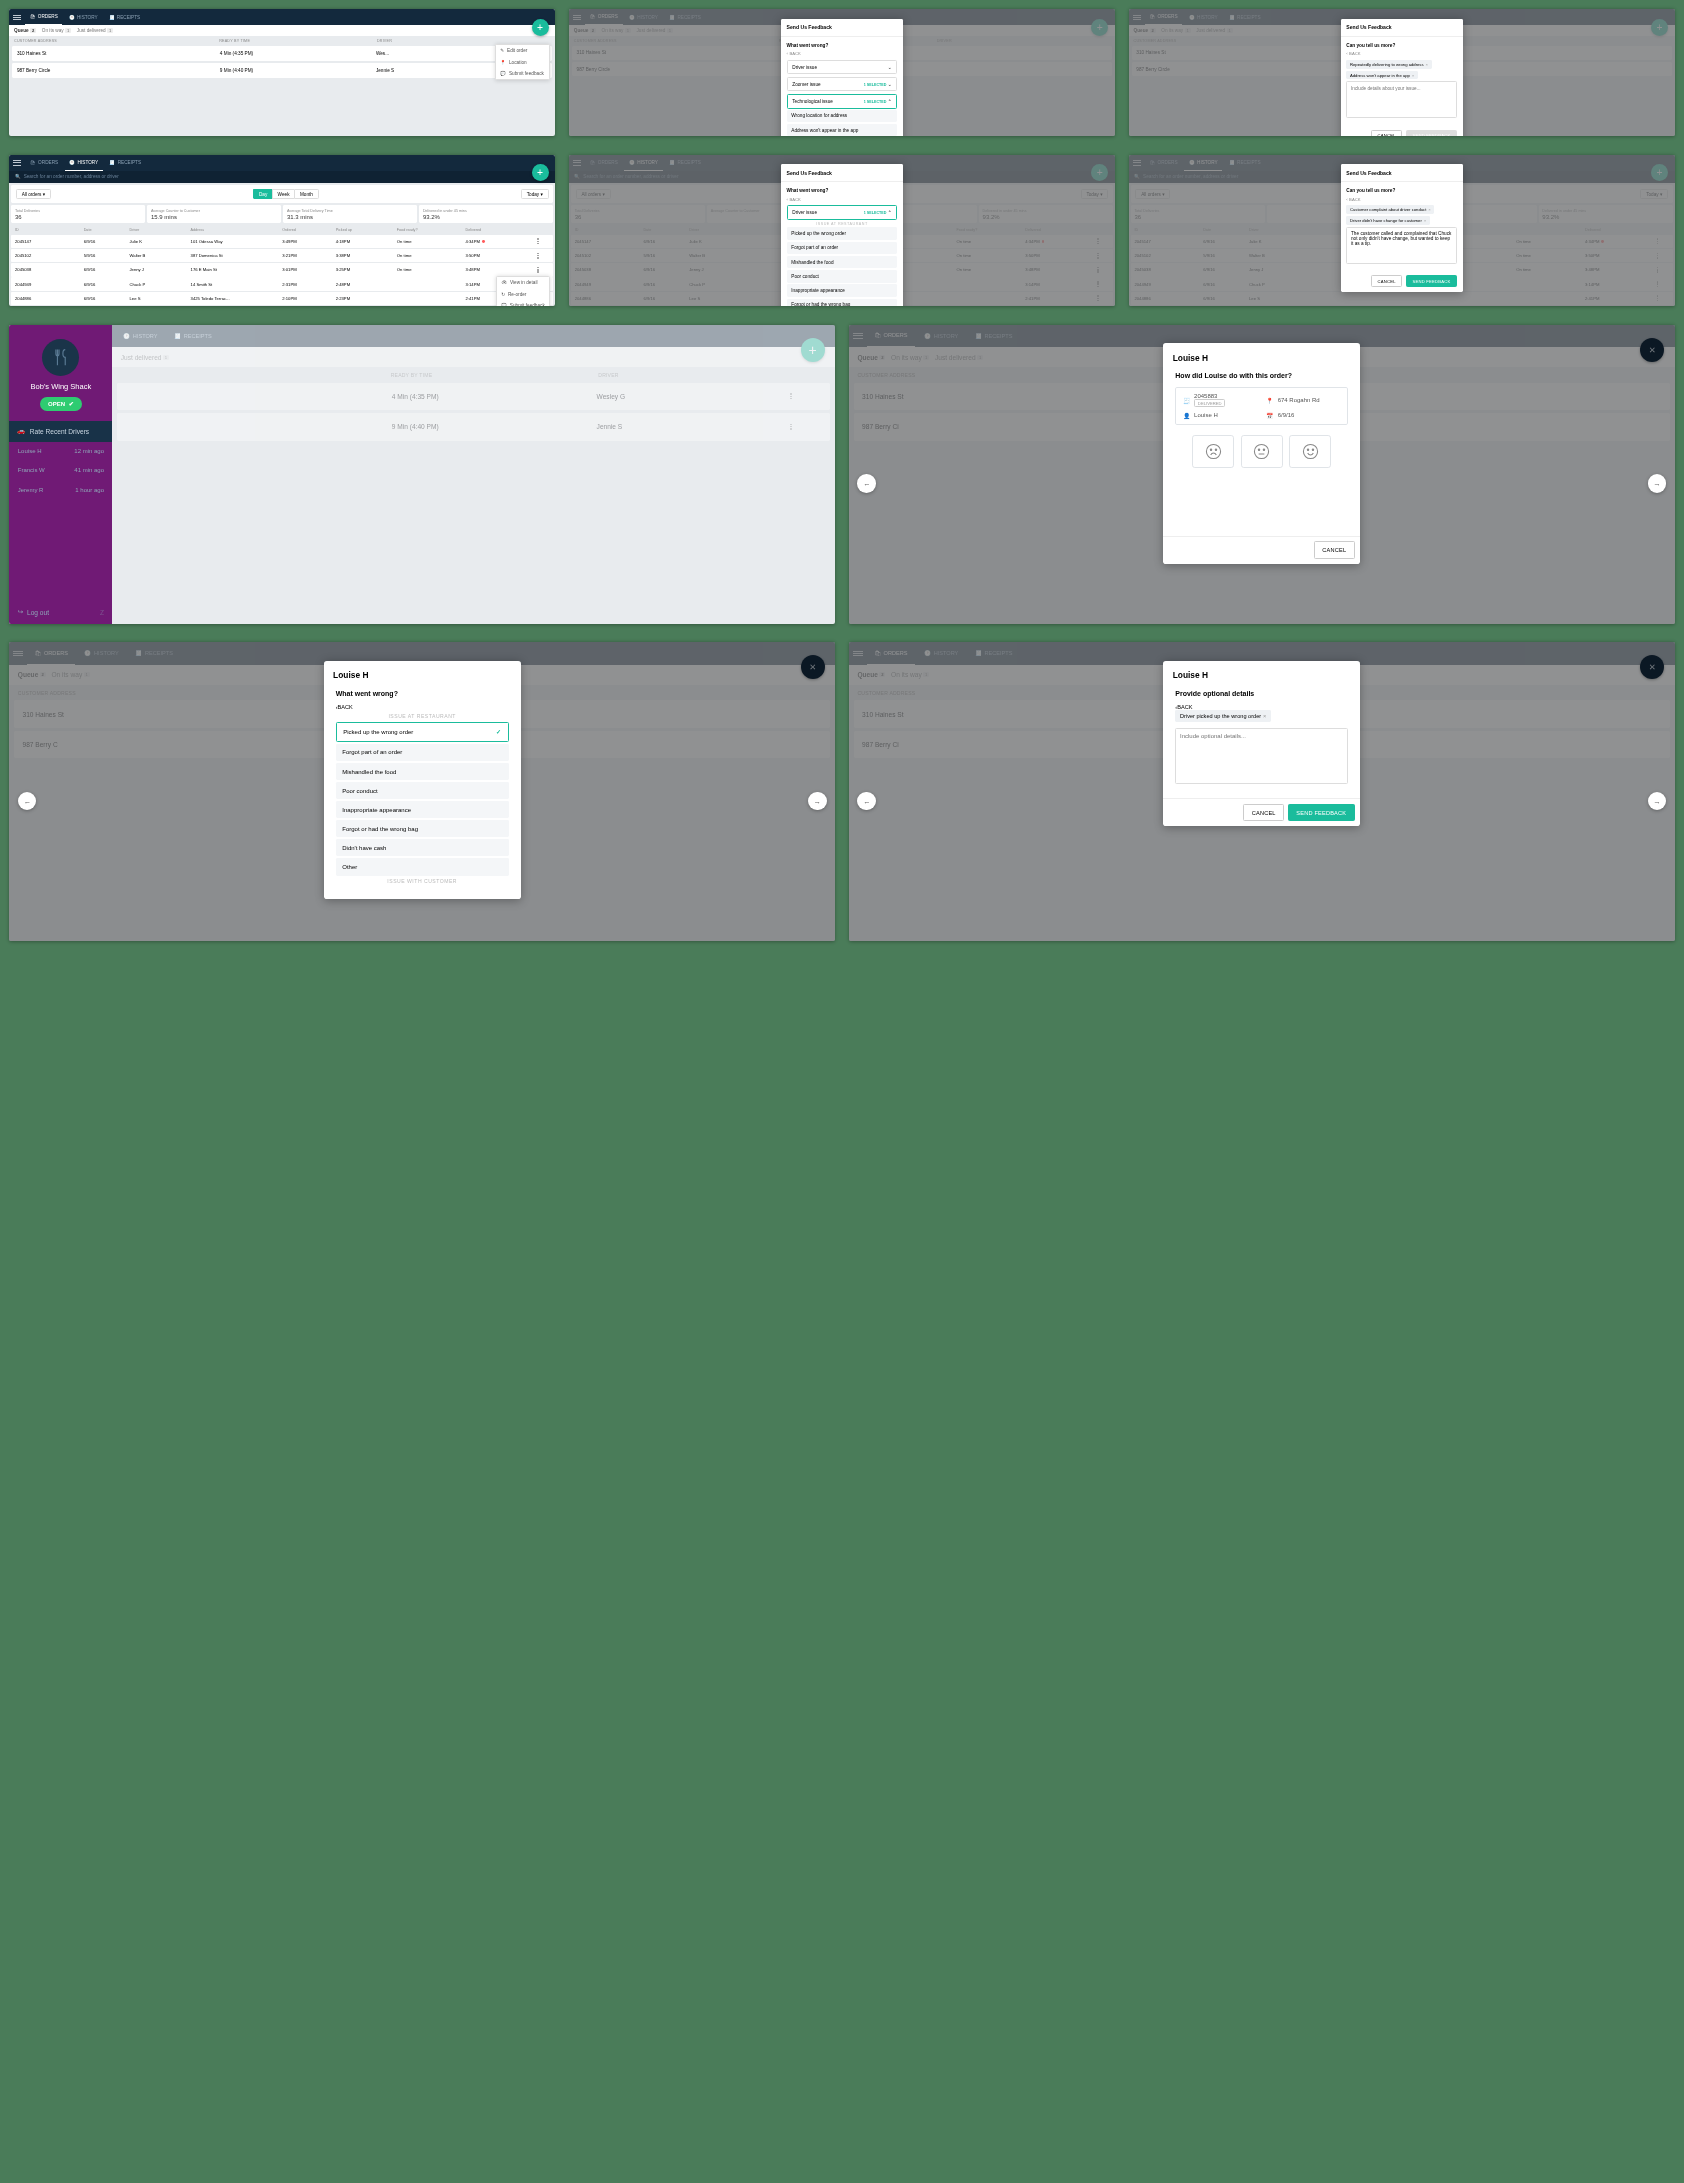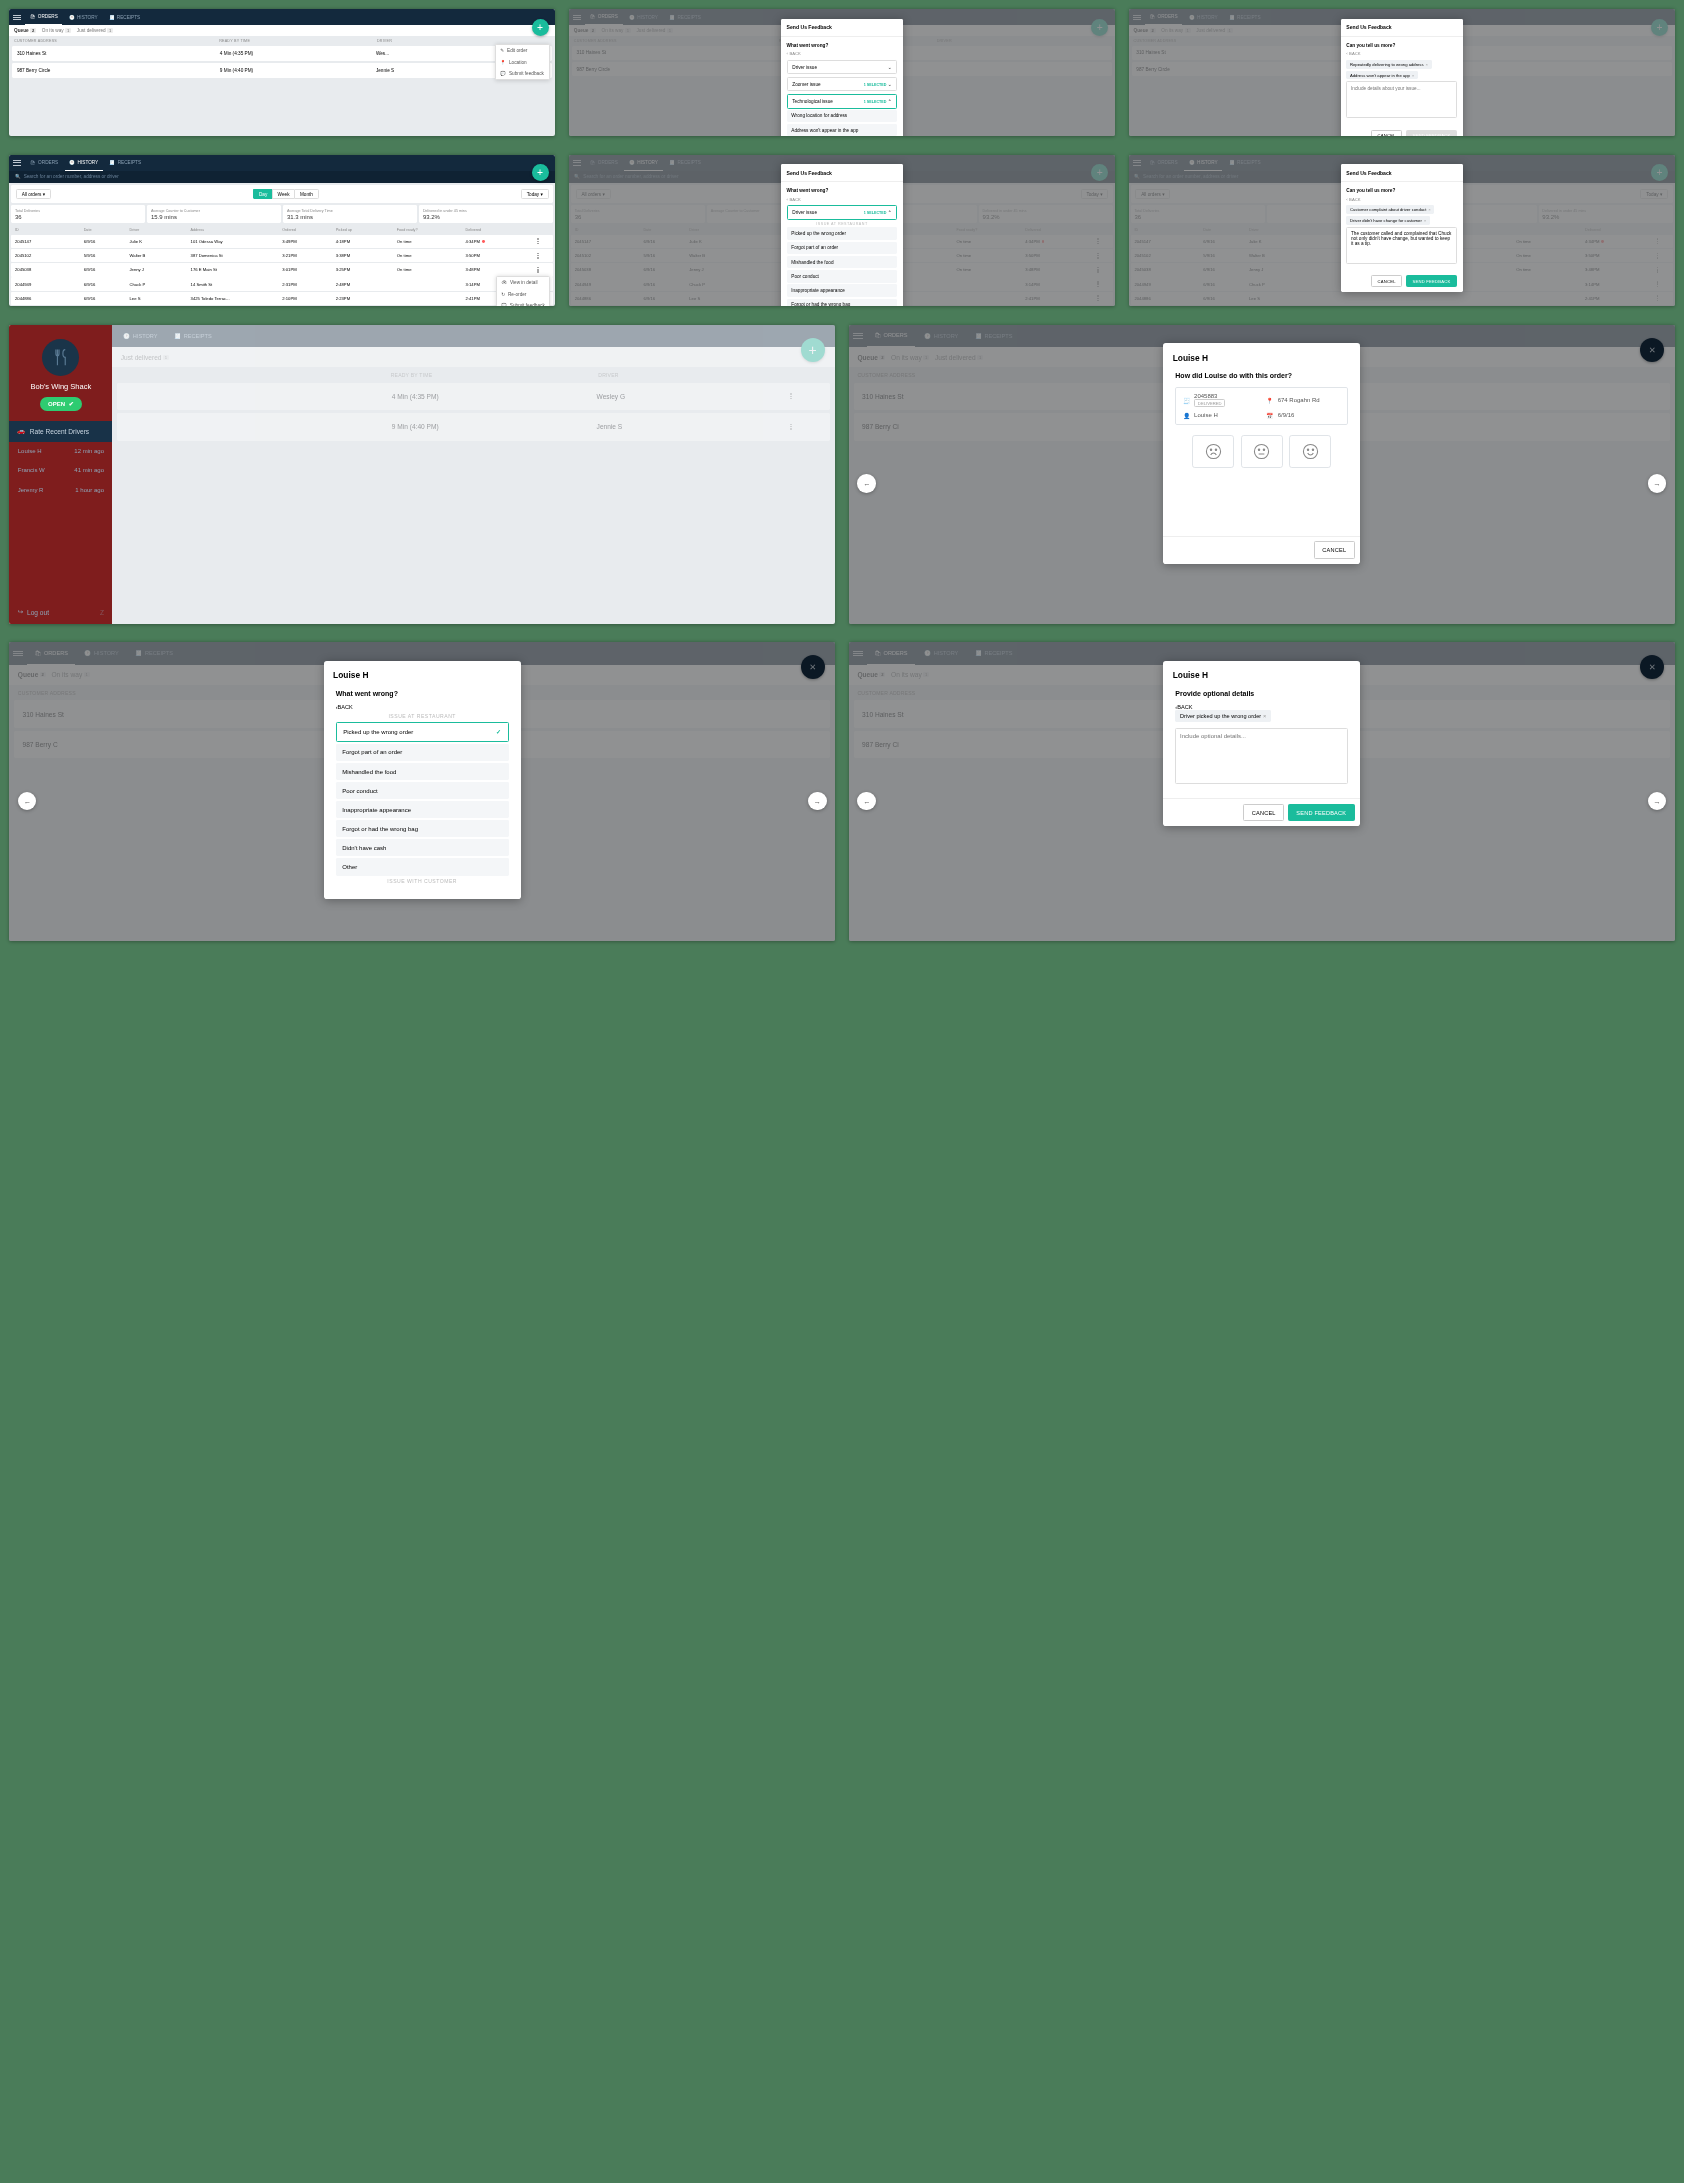--- a/index.html
+++ b/index.html
@@ -62,21 +62,21 @@
   .pillgrp .pill:first-child { border-radius:1.4px 0 0 1.4px; }
   .pillgrp .pill:last-child { border-radius:0 1.4px 1.4px 0; border-right:0.5px solid #ddd; }
   .pill.active { background:#1abc9c; color:#fff; border-color:#1abc9c; }
   .stats { display:flex; gap:1.9px; margin:0 1.9px 1.9px; }
   .stat { flex:1; background:#fff; padding:3.7px; border-radius:1.4px; font-size:3.7px; color:#888; }
   .stat .v { font-size:6px; color:#333; font-weight:500; margin-top:0.9px; }
   .htbl { margin:0 1.9px; }
   .htbl .hhead { display:grid; grid-template-columns:.9fr .6fr .8fr 1.2fr .7fr .8fr .9fr .8fr .3fr; font-size:3.7px; color:#888; padding:2.8px 3.7px; }
   .htbl .hrow { display:grid; grid-template-columns:.9fr .6fr .8fr 1.2fr .7fr .8fr .9fr .8fr .3fr; font-size:4.2px; background:#fff; padding:3.7px; margin-bottom:0.9px; border-radius:0.9px; align-items:center; position:relative; }
   .dotlive { width:2.8px; height:2.8px; background:#ff5c5c; border-radius:50%; display:inline-block; margin-left:1.9px; }
-  .sidebar { position:absolute; left:0; top:0; bottom:0; width:103px; background:#7f1d1d; color:#c8d5e0; z-index:5; display:flex; flex-direction:column; }
+  .sidebar { position:absolute; left:0; top:0; bottom:0; width:103px; background:#701a75; color:#c8d5e0; z-index:5; display:flex; flex-direction:column; }
   .sb-top { text-align:center; padding:14px 0 9.4px; }
   .sb-logo { width:37px; height:37px; background:#1a3449; border-radius:50%; margin:0 auto 6.6px; display:flex; align-items:center; justify-content:center; }
   .sb-name { color:#fff; font-size:7.5px; margin-bottom:5.6px; }
   .sb-open { display:inline-flex; align-items:center; gap:3.7px; background:#2ecc71; color:#fff; padding:3.7px 8.4px; border-radius:9.4px; font-size:6px; font-weight:600; }
   .sb-rate { background:#183248; padding:6.6px 7.5px; font-size:6.6px; display:flex; align-items:center; gap:4.7px; }
   .sb-driver { display:flex; justify-content:space-between; padding:6.6px 8.4px; font-size:6px; color:#8fa5b8; }
   .sb-foot { margin-top:auto; display:flex; justify-content:space-between; align-items:center; padding:7.5px 8.4px; font-size:6.6px; color:#8fa5b8; }
   .ratemodal { background:#fff; border-radius:2.8px; width:197px; padding:0; box-shadow:0 1.9px 9.4px rgba(0,0,0,.3); }
   .ratemodal .rhead { padding:9.4px; font-weight:600; font-size:8.4px; }
   .ratemodal .rbody { padding:0 12px 12px; }

